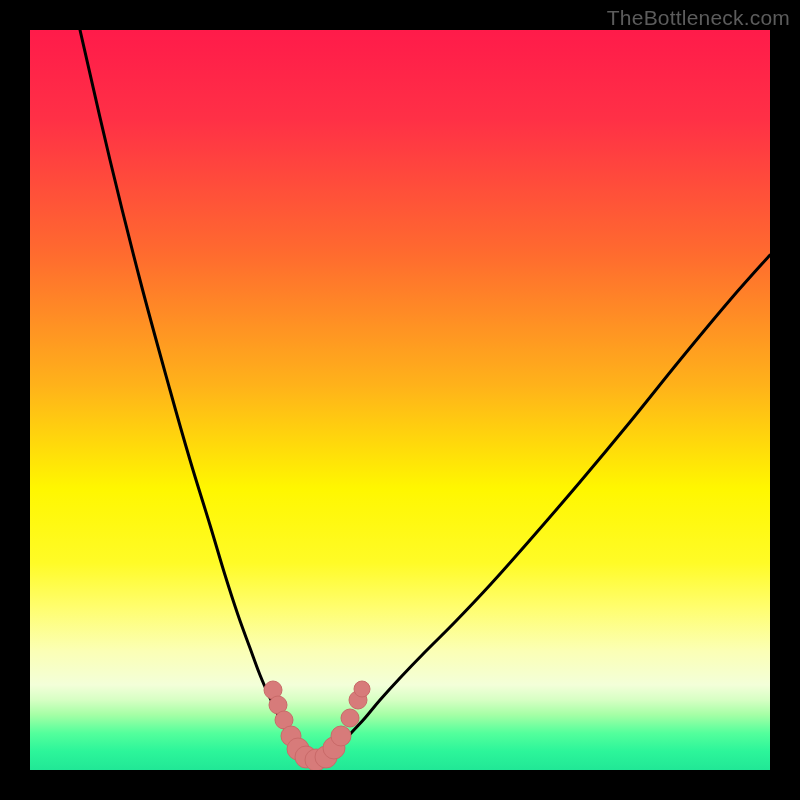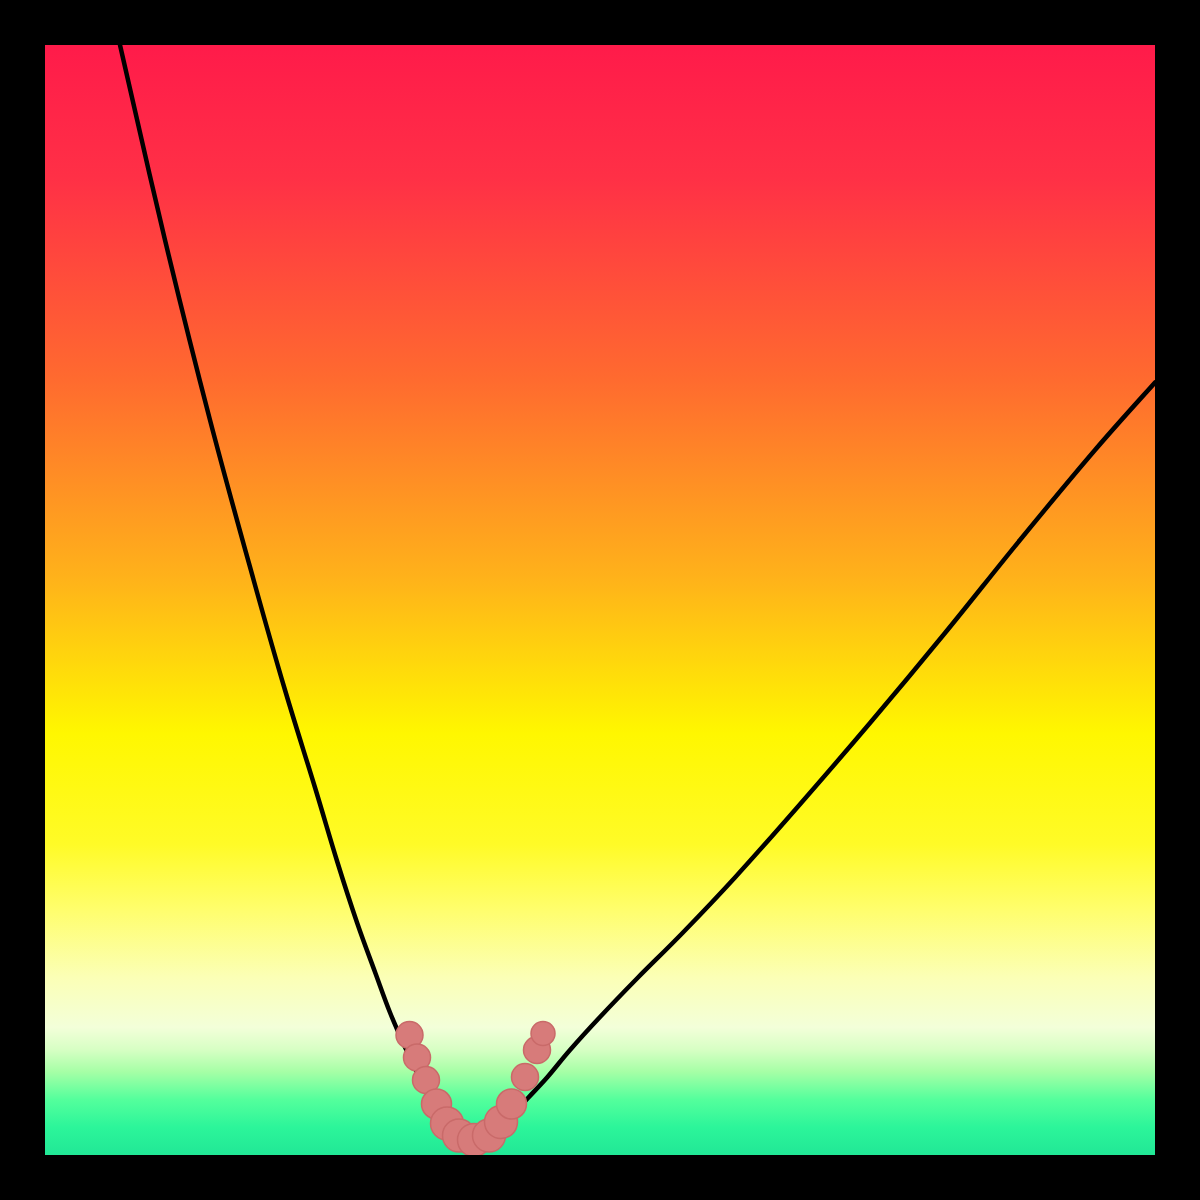--- a/index.html
+++ b/index.html
@@ -49,20 +49,21 @@
   .markers {
     position: absolute;
     inset: 0;
     z-index: 20;
   }
 </style>
 </head>
 <body>
 
 <div class="frame">
+  <div class="watermark">TheBottleneck.com</div>
 
   <div class="plot-area">
     <svg class="gradient" width="740" height="740" viewBox="0 0 740 740" preserveAspectRatio="none">
       <defs>
         <linearGradient id="bg-grad" x1="0" y1="0" x2="0" y2="1">
             <stop offset="0%" stop-color="#ff1b4a"></stop>
             <stop offset="12%" stop-color="#ff3046"></stop>
             <stop offset="30%" stop-color="#ff6a2f"></stop>
             <stop offset="48%" stop-color="#ffb21a"></stop>
             <stop offset="62%" stop-color="#fff700"></stop>

